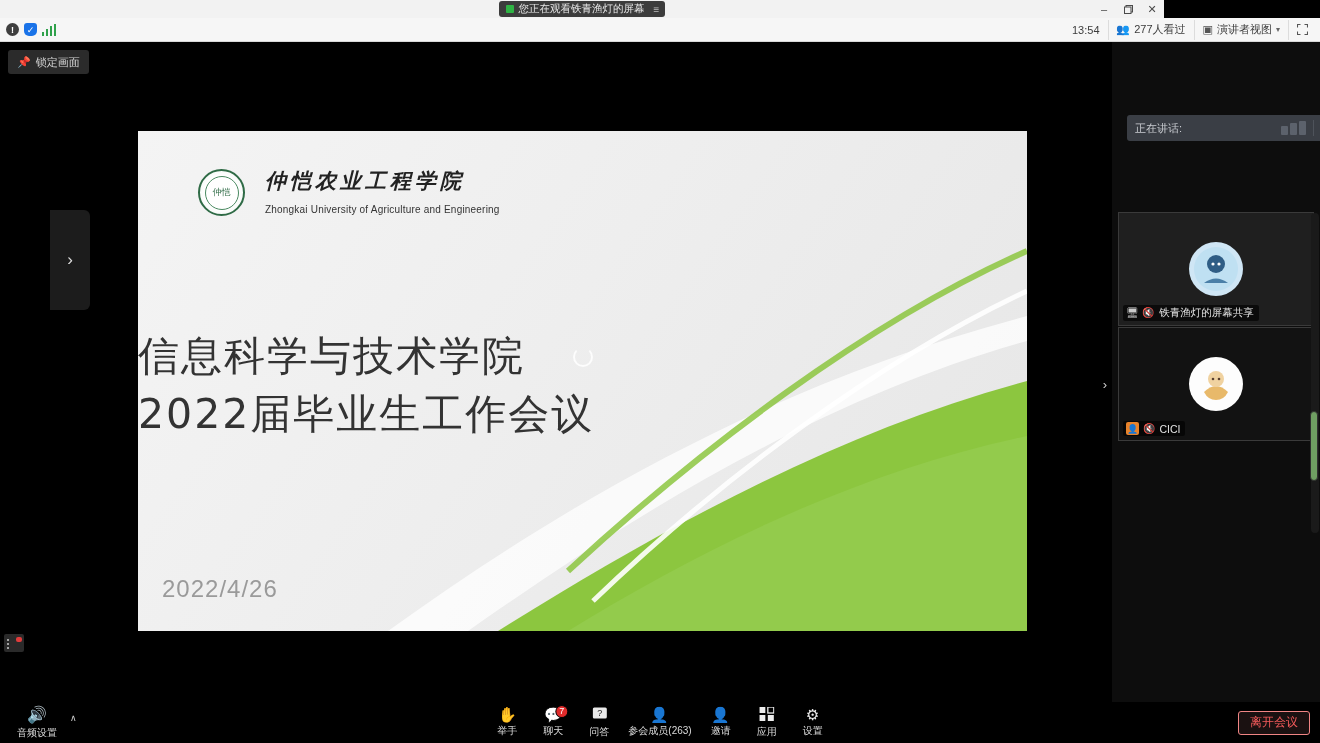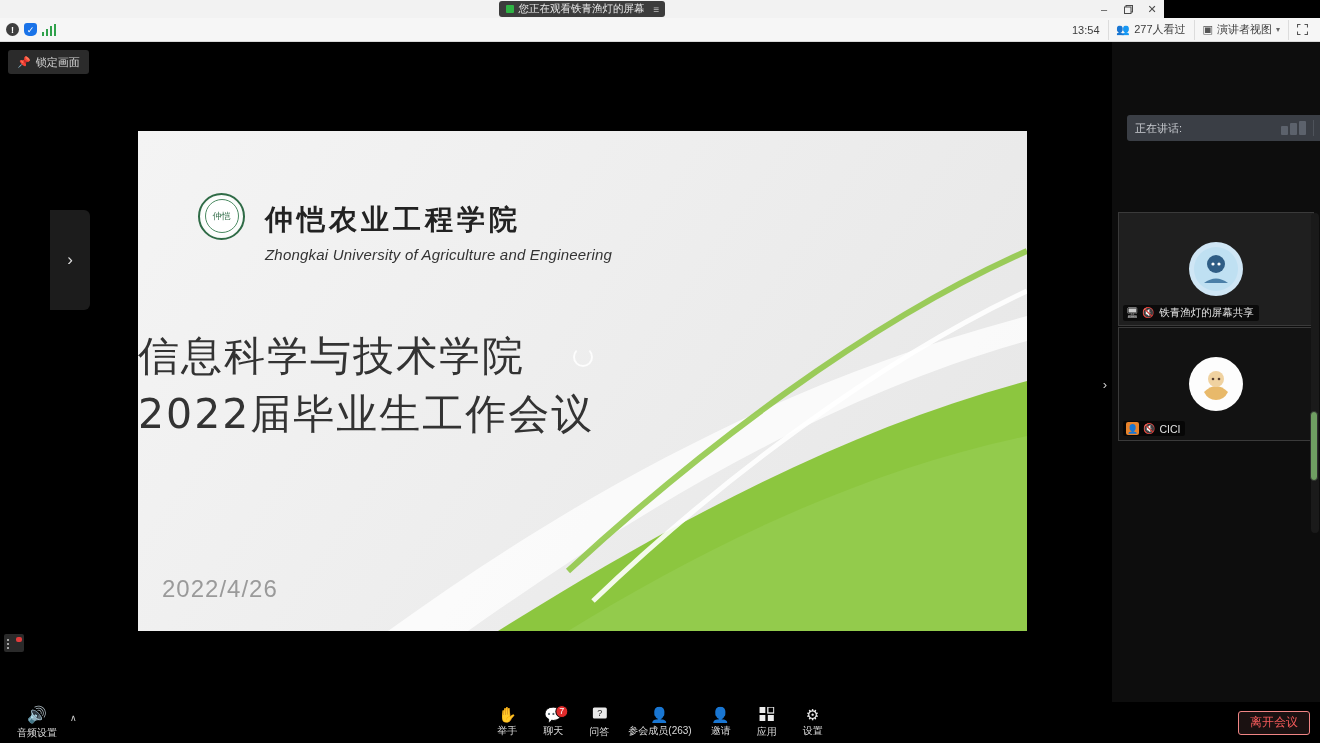--- a/index.html
+++ b/index.html
@@ -103,25 +103,24 @@
     border:2px solid #2f6b46; display:flex; align-items:center; justify-content:center;
     background:radial-gradient(circle at 50% 50%, #ffffff 55%, #eaf2ec 100%);
   }
   .logo-seal-in {
     width:34px; height:34px; border-radius:50%; border:1px solid #4a8a61;
     display:flex; align-items:center; justify-content:center;
     font-size:9px; color:#2f6b46; font-family:"DejaVu Serif",serif;
   }
   .logo-txt-cn {
     font-family:"DejaVu Serif","Liberation Serif",serif;
-    font-size:28px; color:#222; letter-spacing:4px; font-weight:bold;
+    font-size:21px; color:#222; letter-spacing:4px; font-style:italic; font-weight:bold;
     line-height:1.05;
-    margin-top:36px;
-  }
-  .logo-txt-en { font-size:15px; color:#333; letter-spacing:.2px; margin-top:12px;font-style:italic; }
+  }
+  .logo-txt-en { font-size:10px; color:#333; letter-spacing:.2px; margin-top:12px; }
 
   .slide-title {
     position:absolute; left:0; right:0; top:196px; text-align:left;
     font-family:"DejaVu Sans","Liberation Sans",sans-serif;
     font-size:41px; color:#333; line-height:1.42; letter-spacing:2px;
   }
   .slide-date {
     position:absolute; left:24px; bottom:28px; font-size:24px; color:#9a9a9a;
     letter-spacing:1px;
   }

